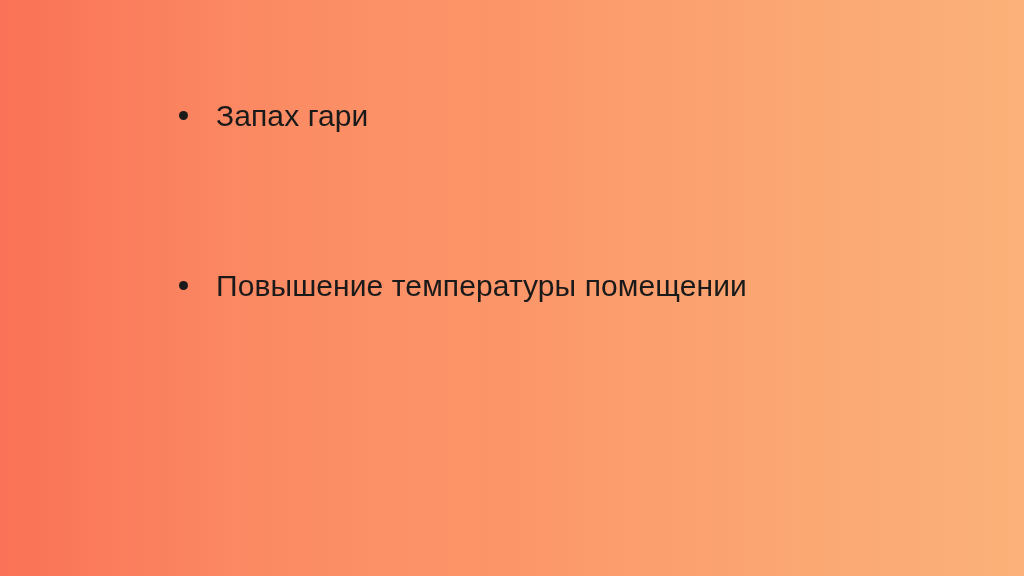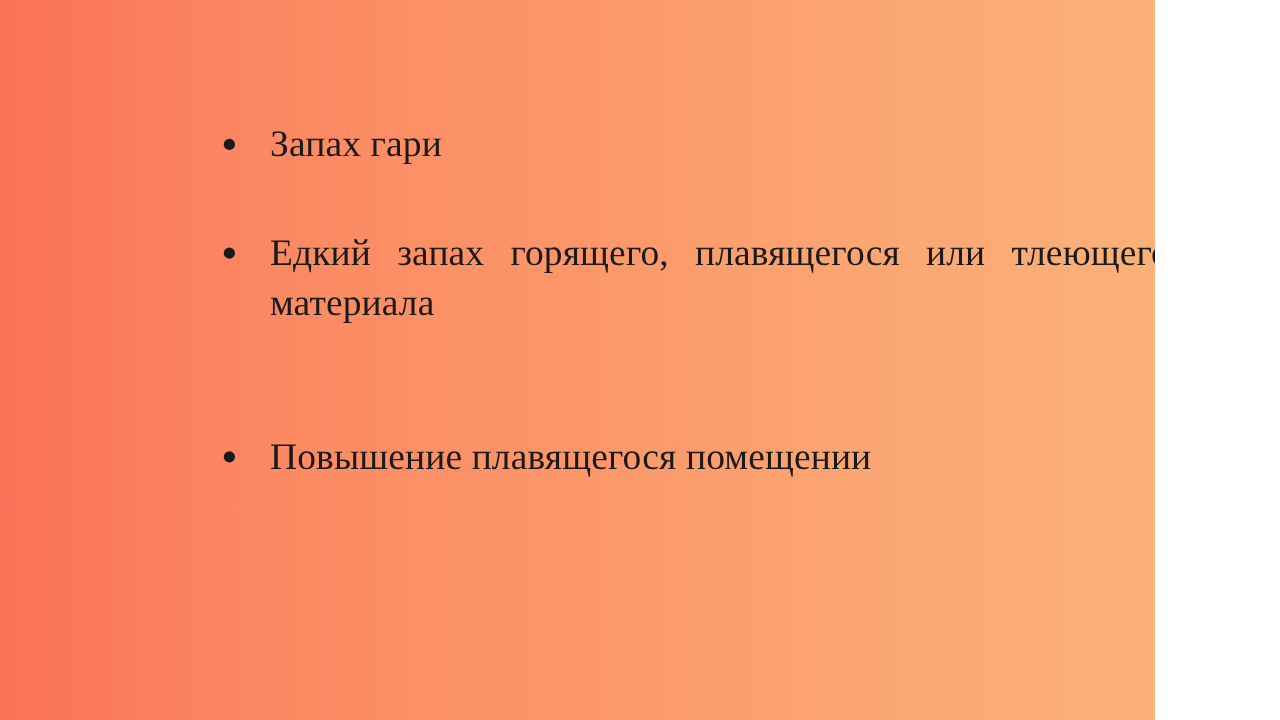--- a/index.html
+++ b/index.html
@@ -4,33 +4,33 @@
 <title>Slide</title>
 <style>
   html, body {
     margin: 0;
     padding: 0;
     background: #ffffff;
   }
 
   #slide {
     position: relative;
-    width: 924px;
+    width: 1024px;
     height: 576px;
     overflow: hidden;
     
     background: linear-gradient(
       to right,
       #fa7257 0%,
       #fb8a63 25%,
       #fc9669 50%,
       #fba672 75%,
       #fbb179 100%
     );
-    font-family: Liberation Serif, serif;
+    font-family: Liberation Sans, sans-serif;
     -webkit-font-smoothing: antialiased;
   }
 
   
   #content {
     position: absolute;
     left: 176px;
     top: 96px;
     width: 760px;
   }
@@ -77,30 +77,26 @@
 
   <div id="content">
 
     <div class="bullet-item">
       <span class="marker"></span>
       <span class="btext">Запах гари</span>
     </div>
 
     <div class="gap-1"></div>
 
-    <div class="bullet-item justify">
-      <span class="marker"></span>
-      <span class="btext">Едкий запах горящего, плавящегося или тлеющего материала</span>
-    </div>
 
     <div class="gap-2"></div>
 
 
     <div class="gap-3"></div>
 
     <div class="bullet-item">
       <span class="marker"></span>
-      <span class="btext">Повышение плавящегося помещении</span>
+      <span class="btext">Повышение температуры помещении</span>
     </div>
 
   </div>
 
 </div>
 
 </body></html>

